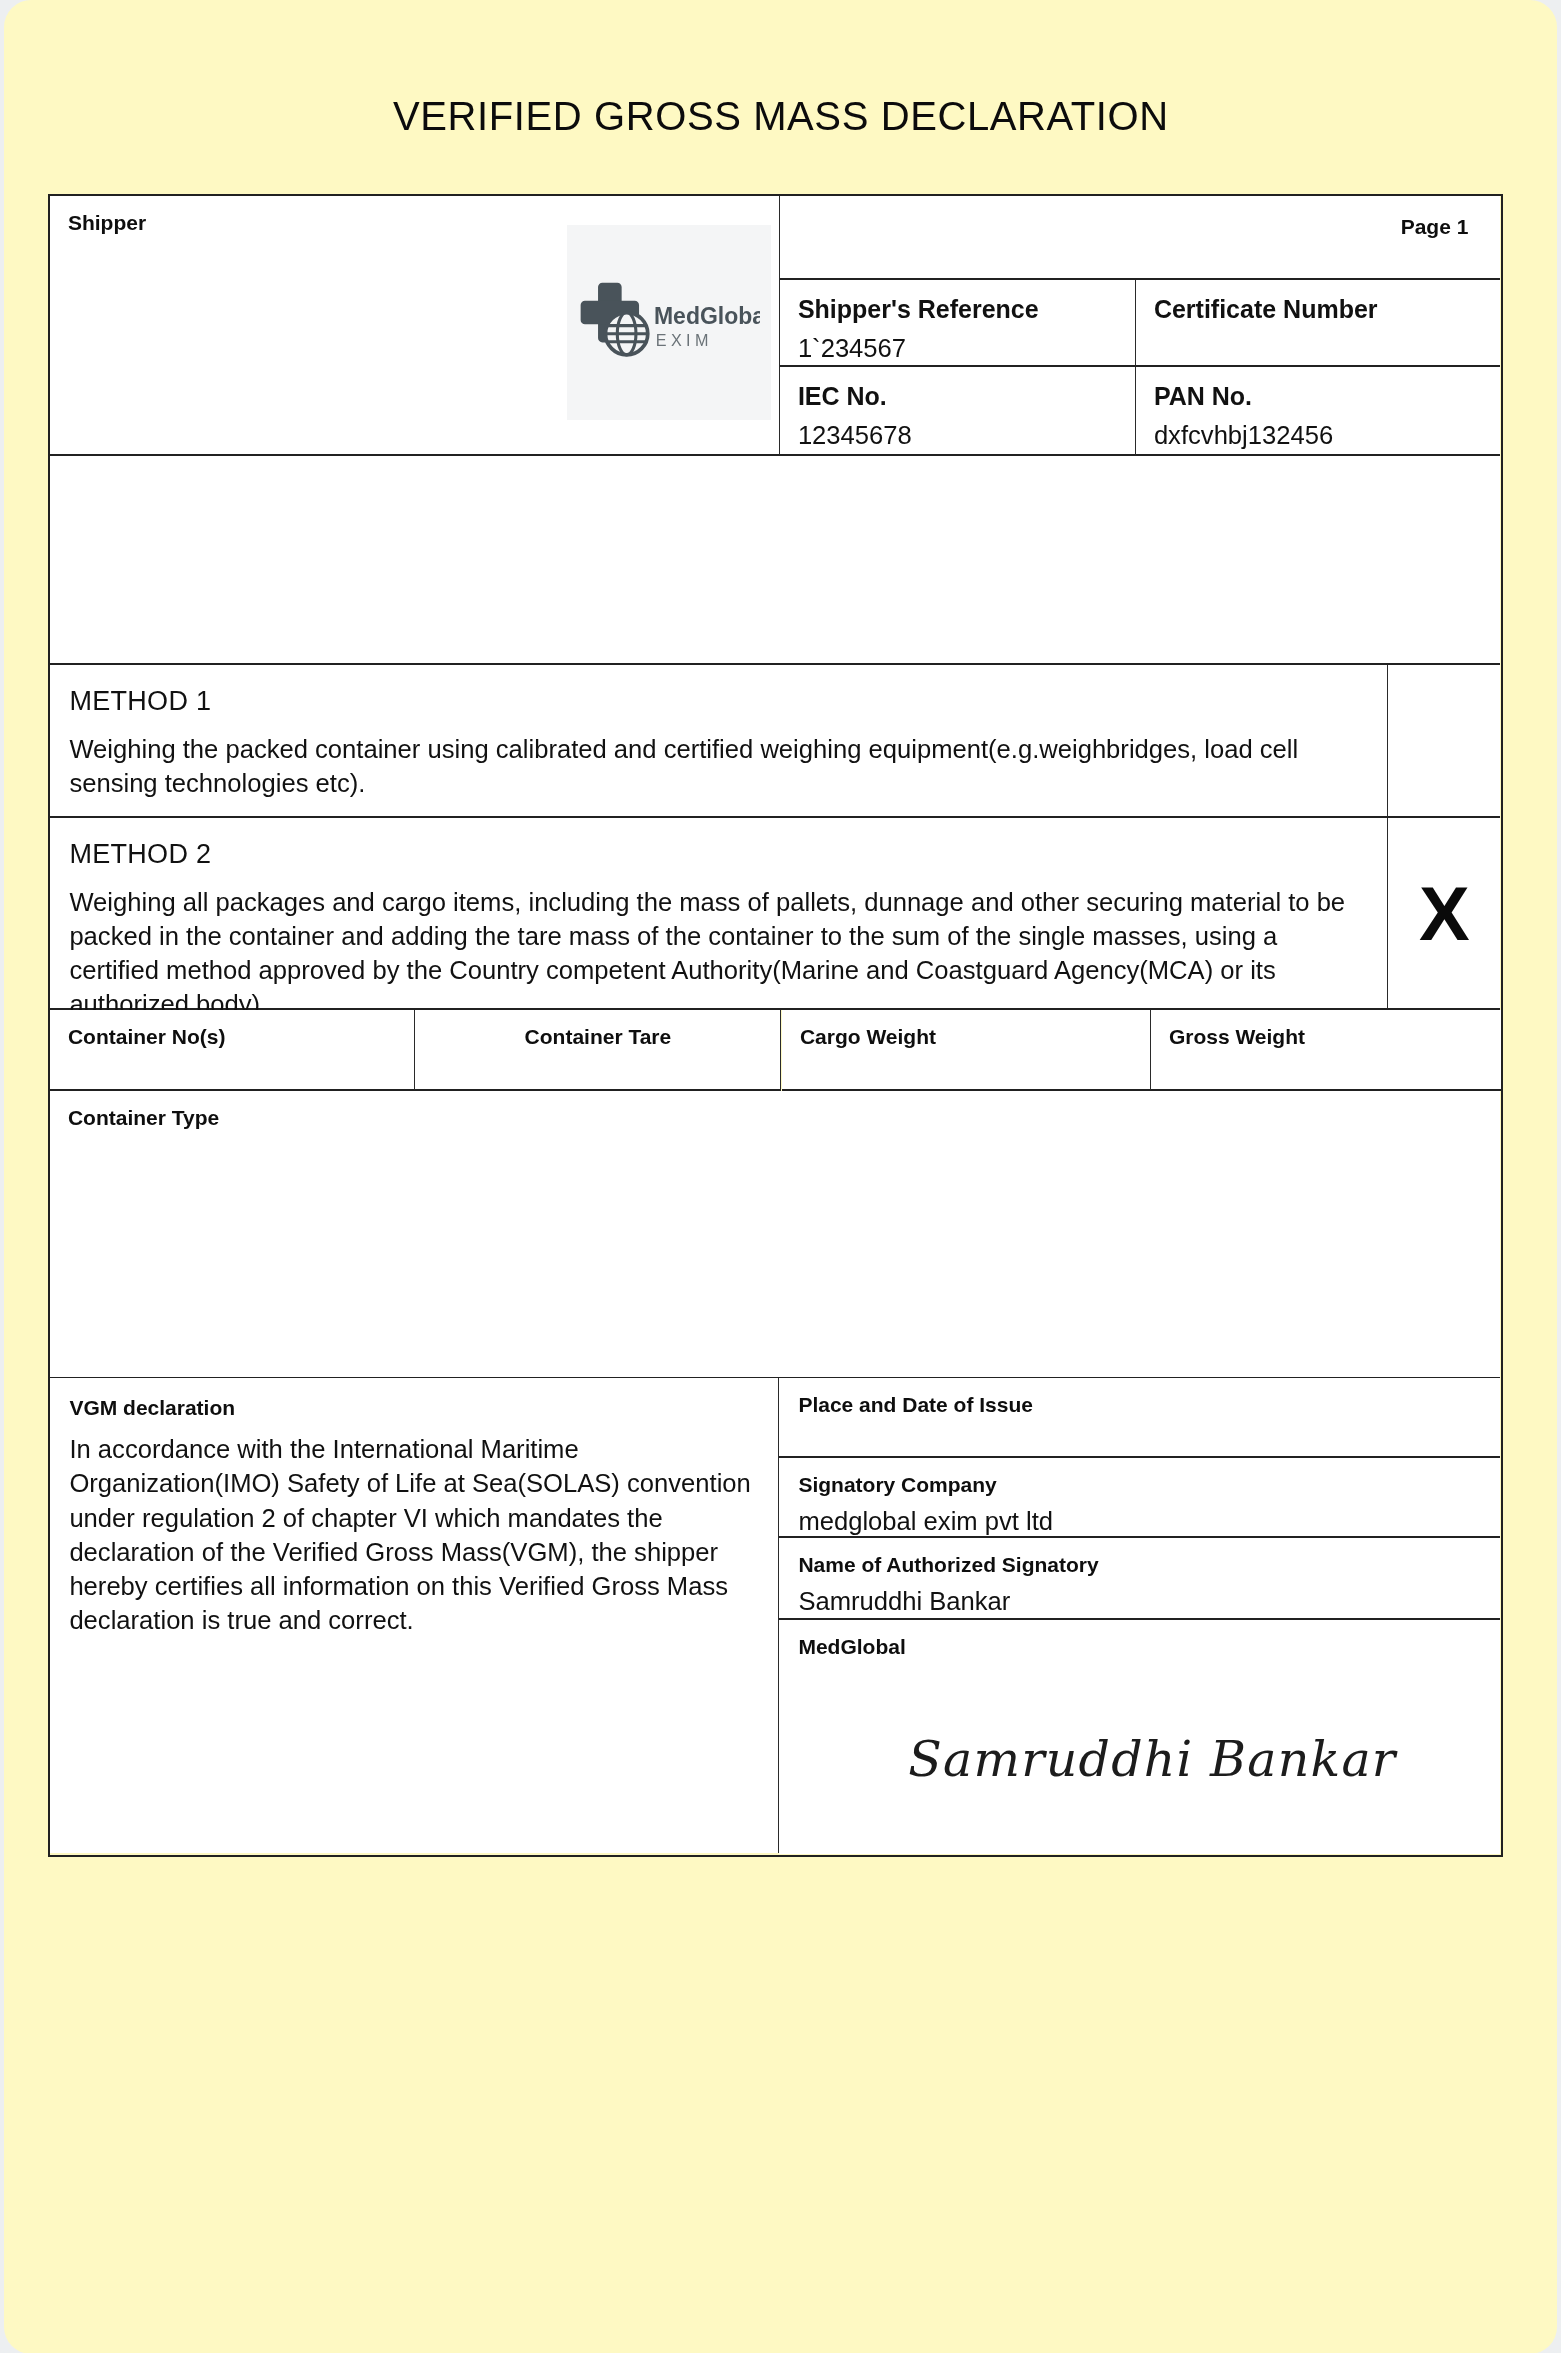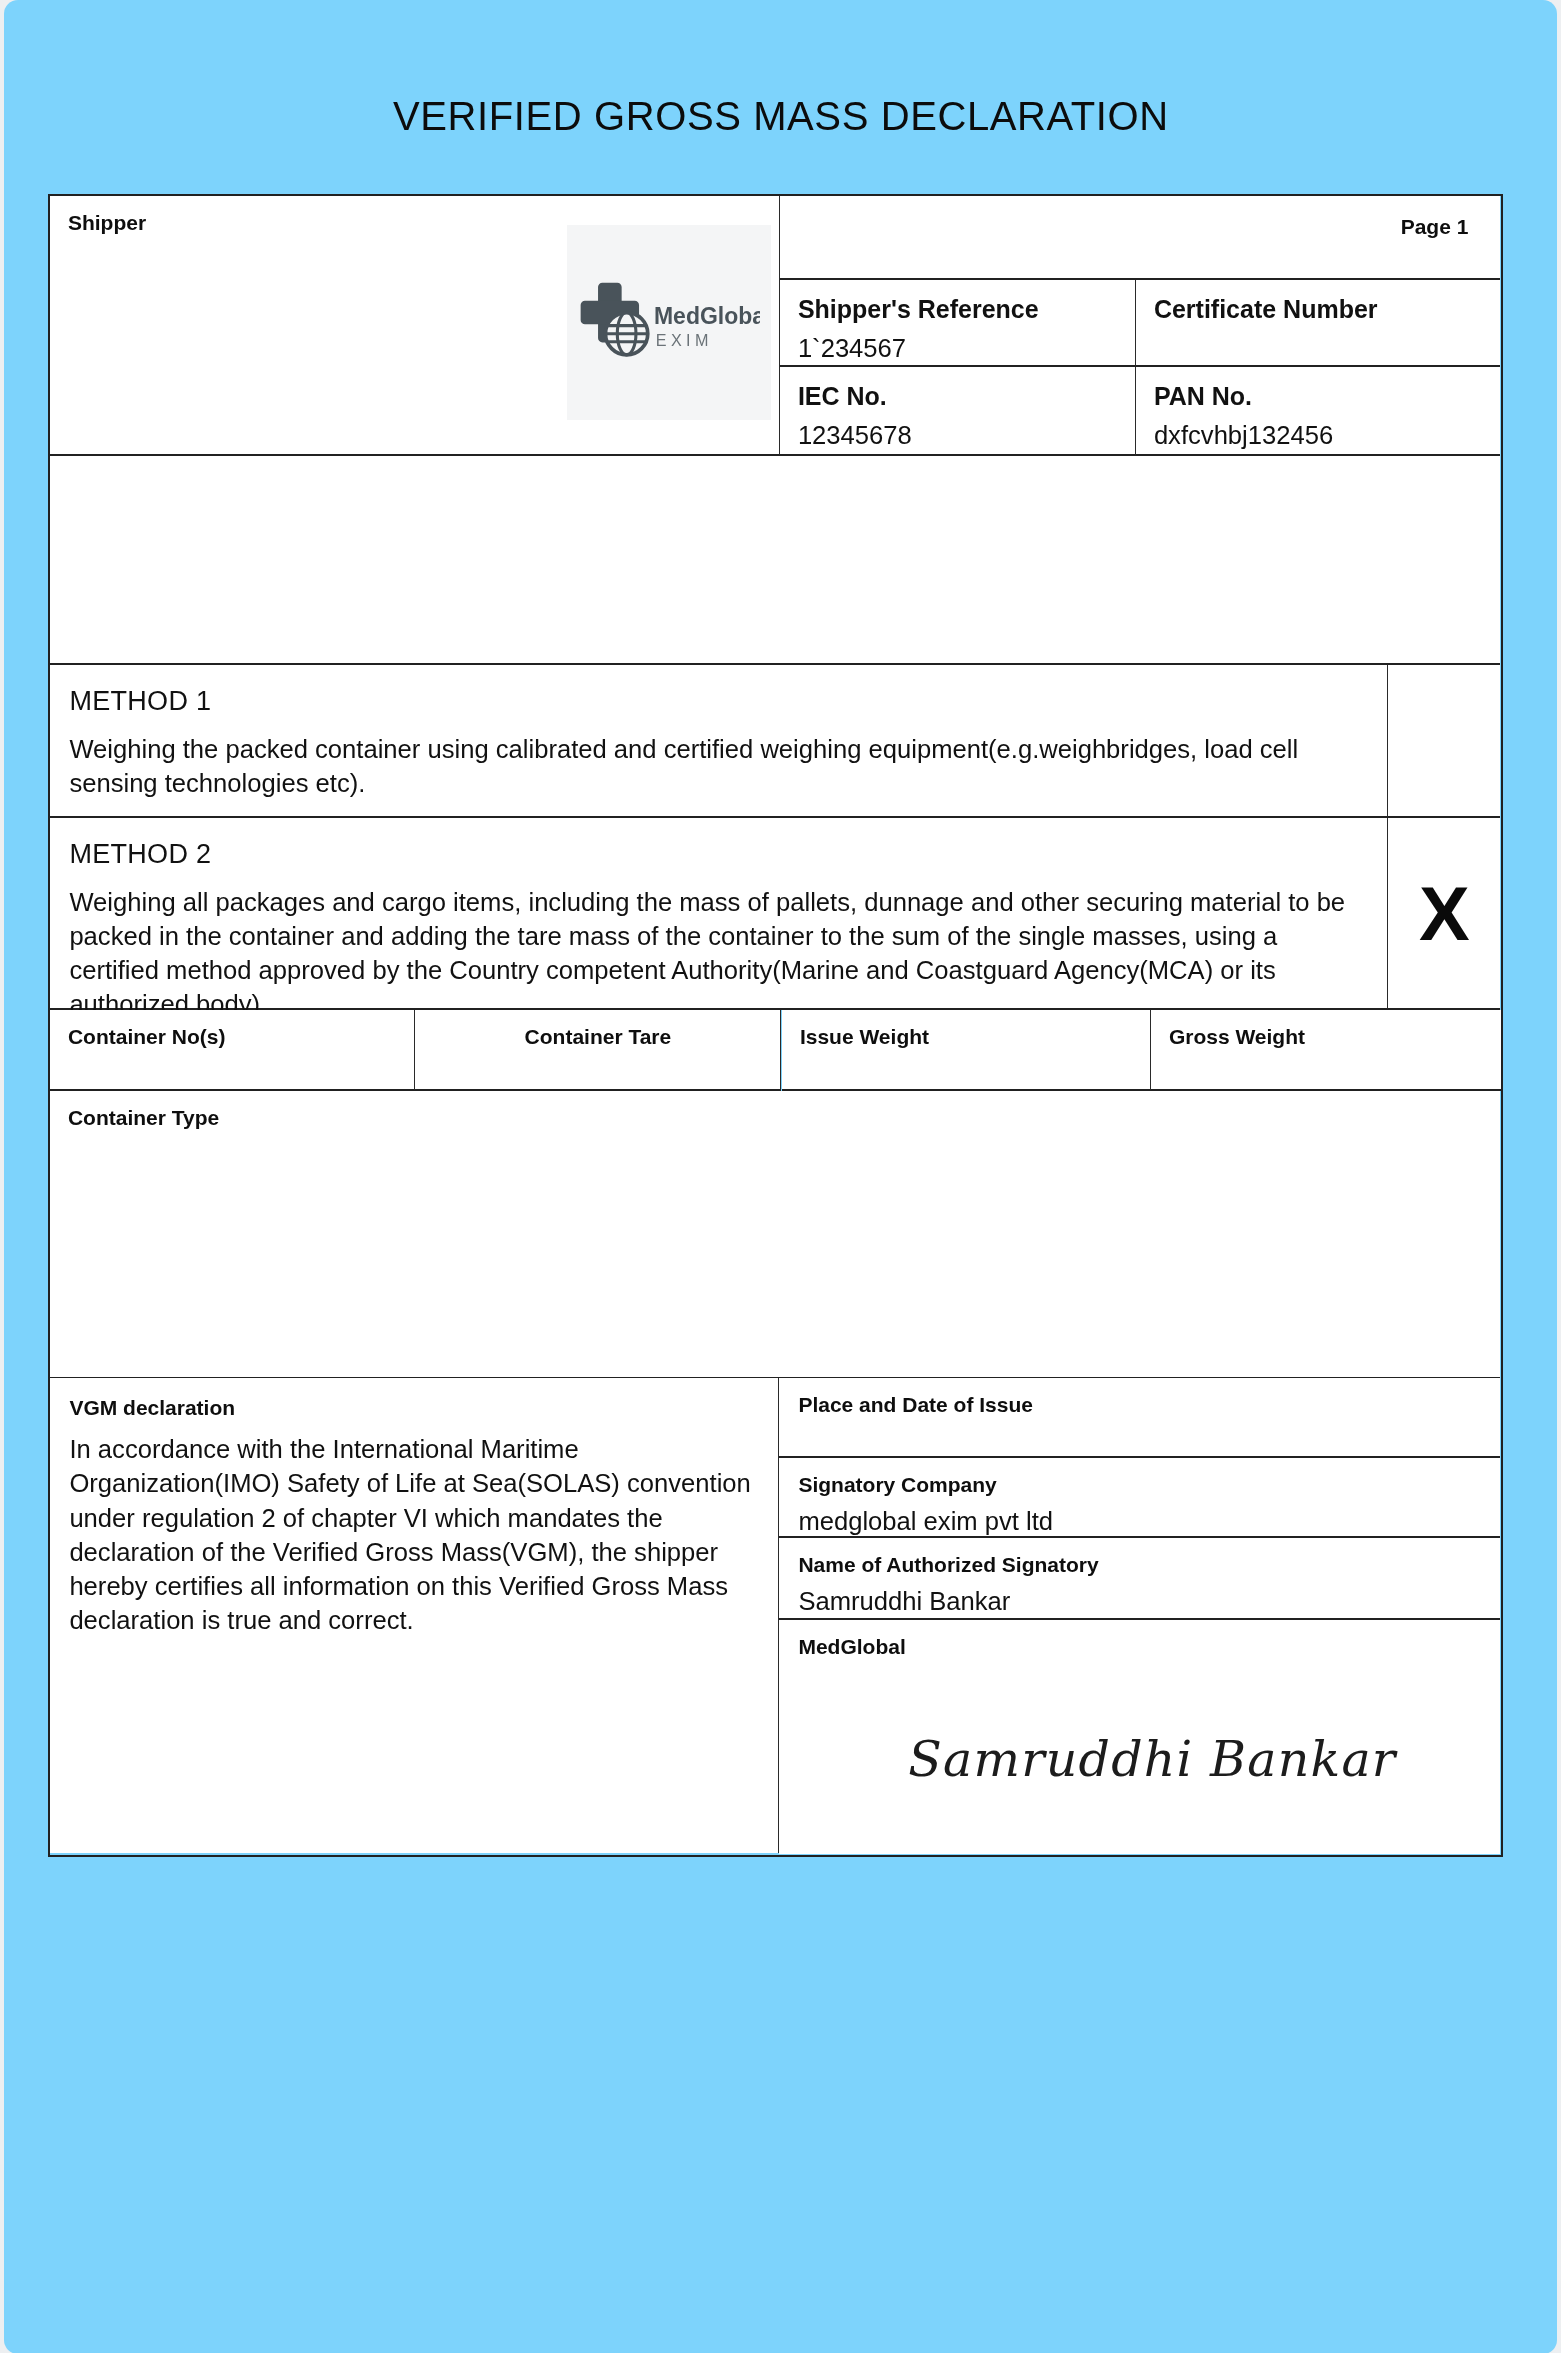--- a/index.html
+++ b/index.html
@@ -6,21 +6,21 @@
   body{
     width:1561px;height:2354px;
     background:#edeff1;
     font-family:"Liberation Sans", sans-serif;
     color:#111;
     position:relative;
     overflow:hidden;
   }
   .page{
     position:absolute;left:4.4px;top:0;width:1553px;height:2354px;
-    background:#7dd3fc;border-radius:14px;
+    background:#fef9c3;border-radius:27px;
   }
   .title{
     position:absolute;left:0;top:94px;width:100%;
     text-align:center;font-size:40px;font-weight:400;letter-spacing:0.6px;
     color:#0c0c0c;margin:0;
   }
   .form{
     position:absolute;left:44px;top:194px;width:1455px;height:1663px;
     border:2.5px solid #212121;box-sizing:border-box;
   }
@@ -120,21 +120,21 @@
       <span>X</span>
     </div>
 
     <div class="cell br bb pad" style="left:0;top:814px;width:365px;height:81px;">
       <div class="label">Container No(s)</div>
     </div>
     <div class="cell br bb pad" style="left:365px;top:814px;width:366px;height:81px;text-align:center;">
       <div class="label">Container Tare</div>
     </div>
     <div class="cell br bb pad" style="left:732px;top:814px;width:369px;height:81px;">
-      <div class="label">Issue Weight</div>
+      <div class="label">Cargo Weight</div>
     </div>
     <div class="cell bb pad" style="left:1101px;top:814px;width:350px;height:81px;">
       <div class="label">Gross Weight</div>
     </div>
 
     <div class="cell bb pad" style="left:0;top:895px;width:1450px;height:98px;">
       <div class="label">Container Type</div>
     </div>
 
     <div class="cell bb" style="left:0;top:973px;width:1450px;height:210px;"></div>

